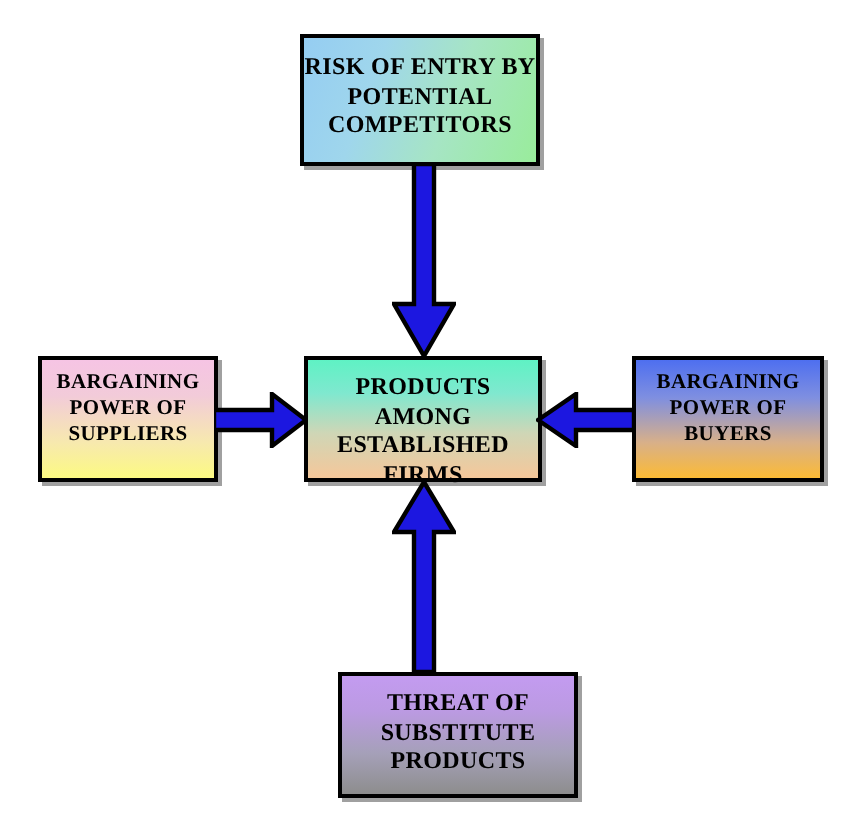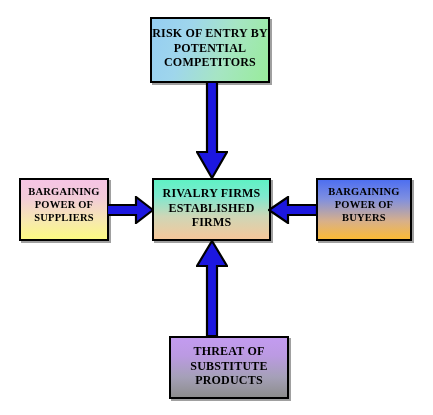--- a/index.html
+++ b/index.html
@@ -102,21 +102,21 @@
 SUPPLIERS</div>
   </div>
 
   <div class="arrow" id="arrow-left">
     <svg viewBox="0 0 47 28" width="47" height="28" xmlns="http://www.w3.org/2000/svg">
       <polygon points="0,9 29,9 29,1 46,14 29,27 29,19 0,19" fill="#1c17e0" stroke="#000000" stroke-width="2.2" stroke-linejoin="miter"></polygon>
     </svg>
   </div>
 
   <div class="box" id="box-rivalry">
-    <div class="box-label">RIVALRY FIRMS
+    <div class="box-label">PRODUCTS AMONG
 ESTABLISHED
 FIRMS</div>
   </div>
 
   <div class="arrow" id="arrow-right">
     <svg viewBox="0 0 50 28" width="50" height="28" xmlns="http://www.w3.org/2000/svg">
       <polygon points="49,9 20,9 20,1 1,14 20,27 20,19 49,19" fill="#1c17e0" stroke="#000000" stroke-width="2.2" stroke-linejoin="miter"></polygon>
     </svg>
   </div>
 

